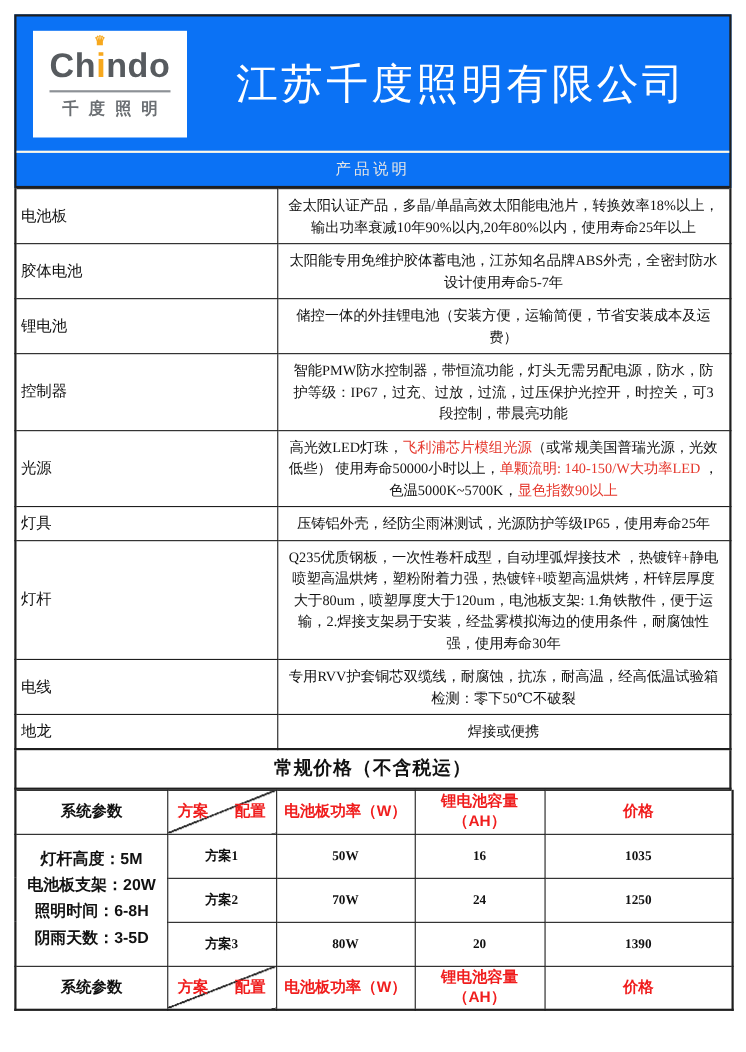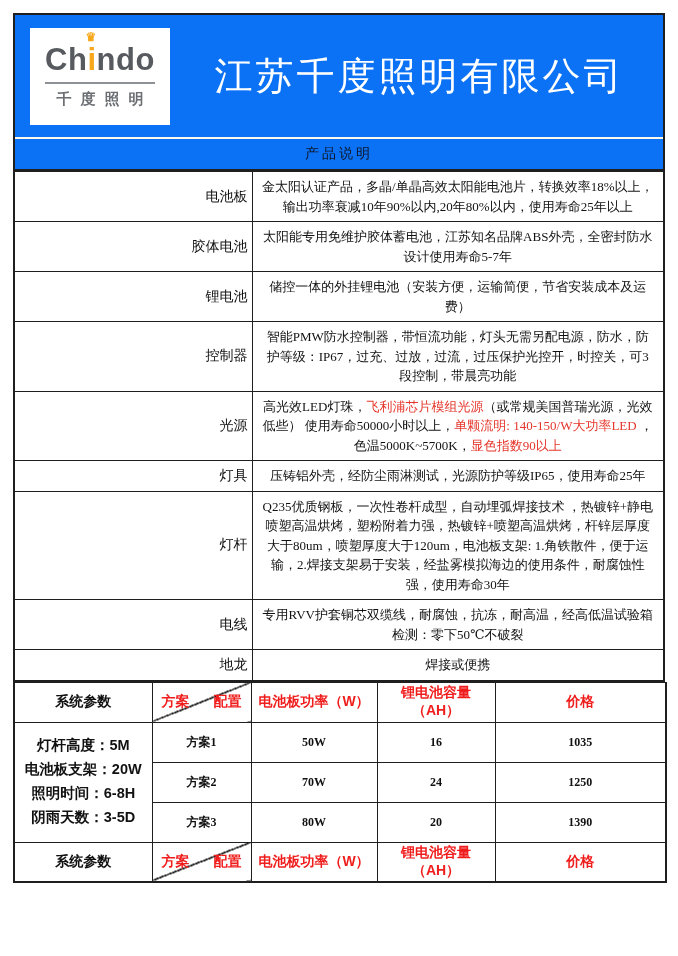--- a/index.html
+++ b/index.html
@@ -35,29 +35,29 @@
   }
   .company {
     position:absolute; left:165px; right:4px; top:0; bottom:0;
     display:flex; align-items:center; justify-content:center;
     font-family:"Liberation Sans",sans-serif; font-weight:normal;
     font-size:38px; letter-spacing:3px; color:#fff; white-space:nowrap;
   }
   .hdr-sep { height:2px; background:#fdfaea; }
   .section-bar {
     height:30px; display:flex; align-items:center; justify-content:center;
-    color:#0f172a; font-size:14px; letter-spacing:3px;
+    color:#e5e5e5; font-size:14px; letter-spacing:3px;
     font-family:"Liberation Sans",sans-serif;
   }
 
   
   table { border-collapse:collapse; width:652px; table-layout:fixed; }
   td { border:1px solid var(--line); }
   .spec { border:2px solid var(--line); border-top:none; }
-  .spec td.lab { width:238px; text-align:right; font-size:14px; padding:4px; }
+  .spec td.lab { width:238px; text-align:left; font-size:14px; padding:4px; }
   .spec td.desc { text-align:center; font-size:13px; line-height:1.5; padding:5px 9px; }
   .red { color:var(--red); }
 
   
   .price-title {
     border:2px solid var(--line); border-top:none; height:36px;
     display:flex; align-items:center; justify-content:center;
     font-family:"Liberation Sans",sans-serif; font-weight:bold;
     font-size:17px; letter-spacing:1px;
   }
@@ -130,20 +130,21 @@
           <td class="lab">电线</td>
           <td class="desc"><span>专用RVV护套铜芯双缆线，耐腐蚀，抗冻，耐高温，经高低温试验箱检测：零下50℃不破裂</span></td>
         </tr>
         <tr>
           <td class="lab">地龙</td>
           <td class="desc"><span>焊接或便携</span></td>
         </tr>
       </tbody>
   </table>
 
+  <div class="price-title">常规价格（不含税运）</div>
 
   <table class="price">
     <colgroup>
       <col style="width:138px">
         <col style="width:99px">
         <col style="width:126px">
       <col style="width:118px">
         <col style="width:171px">
     </colgroup>
     <thead>

